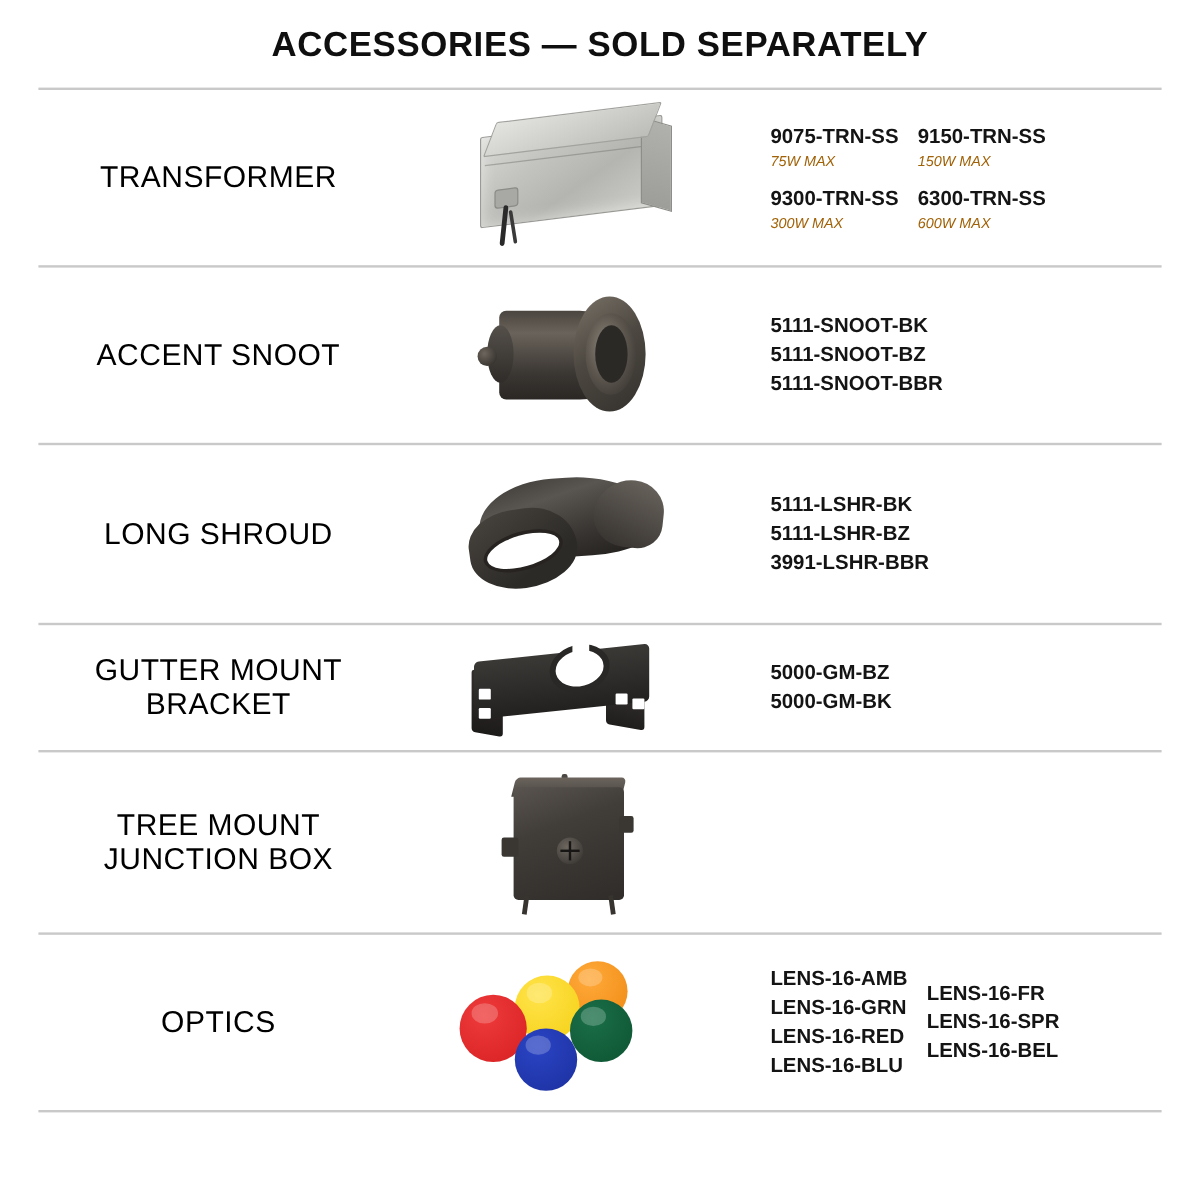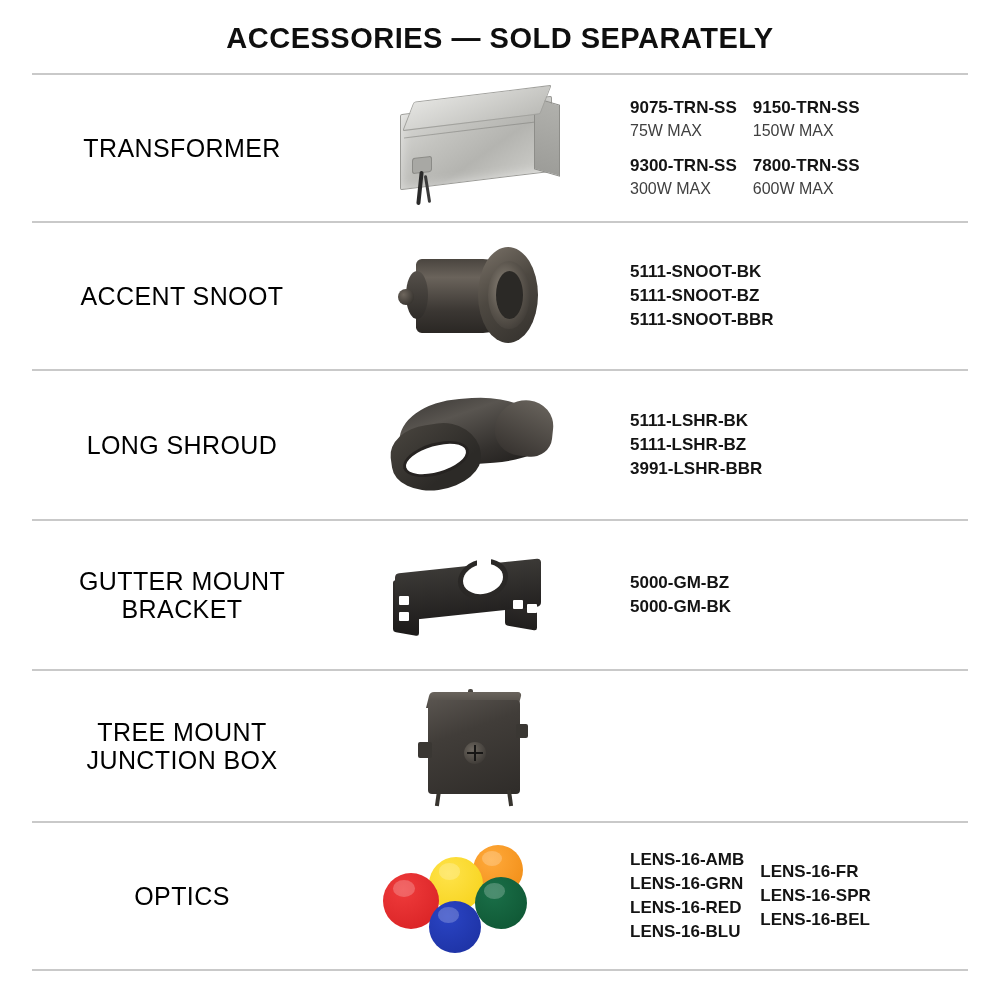--- a/index.html
+++ b/index.html
@@ -57,48 +57,50 @@
     justify-content: center;
     position: relative;
   }
   .row .skus {
     flex: 1 1 auto;
     padding-left: 8px;
   }
   .sku-grid {
     display: flex;
     gap: 16px;
+    margin-left: 12px;
   }
   .sku-col {
     display: flex;
     flex-direction: column;
     justify-content: center;
   }
   .sku {
     font-size: 17px;
     font-weight: bold;
     line-height: 1.42;
     color: #141414;
     white-space: nowrap;
   }
   .sku-sub {
-    font-size: 16px;
+    font-size: 12px;
+    font-style: italic;
     line-height: 1.35;
-    color: #404040;
+    color: #a16207;
     white-space: nowrap;
   }
   .pair {
     margin-bottom: 12px;
   }
   .pair:last-child { margin-bottom: 0; }
 
   .r-transformer { height: 148px; }
   .r-snoot { height: 148px; }
   .r-shroud { height: 150px; }
-  .r-gutter { height: 150px; }
+  .r-gutter { height: 106px; }
   .r-tree { height: 152px; }
   .r-optics { height: 150px; border-bottom: 2px solid #c9c9c9; }
 
   
   .xfmr {
     width: 190px;
     height: 118px;
     position: relative;
   }
   .xfmr .body {
@@ -430,21 +432,21 @@
               <div class="sku">9300-TRN-SS</div>
               <div class="sku-sub">300W MAX</div>
             </div>
           </div>
           <div class="sku-col">
             <div class="pair">
               <div class="sku">9150-TRN-SS</div>
               <div class="sku-sub">150W MAX</div>
             </div>
             <div class="pair">
-              <div class="sku">7800-TRN-SS</div>
+              <div class="sku">6300-TRN-SS</div>
               <div class="sku-sub">600W MAX</div>
             </div>
           </div>
         </div>
       </div>
     </div>
 
     <div class="row r-snoot">
       <div class="name">ACCENT SNOOT</div>
       <div class="art">

